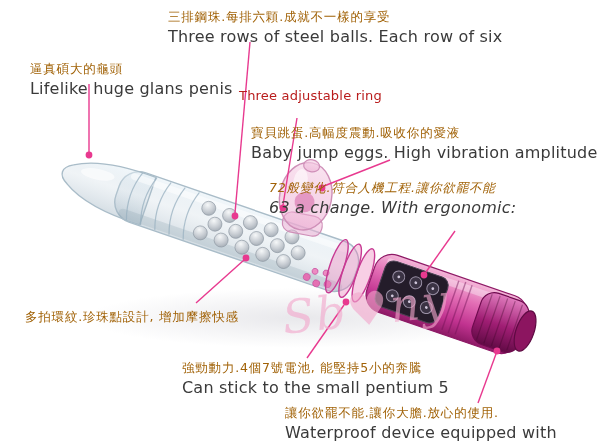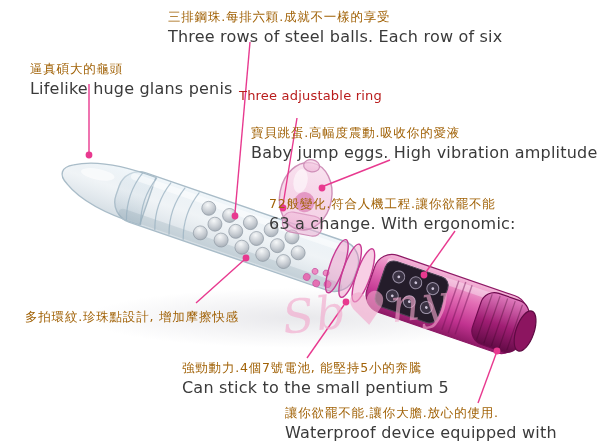--- a/index.html
+++ b/index.html
@@ -189,21 +189,21 @@
 
   <div class="label" style="left:217px; top:84px;">
     <div class="en en-large indent">Three adjustable ring</div>
   </div>
 
   <div class="label" style="left:251px; top:125px;">
     <div class="zh">寶貝跳蛋.高幅度震動.吸收你的愛液</div>
     <div class="en">Baby jump eggs. High vibration amplitude</div>
   </div>
 
-  <div class="label" style="left:269px; top:196px;">
+  <div class="label" style="left:269px; top:180px;font-style:italic;">
     <div class="zh">72般變化.符合人機工程.讓你欲罷不能</div>
     <div class="en">63 a change. With ergonomic:</div>
   </div>
 
   <div class="label" style="left:25px; top:309px;">
     <div class="zh">多拍環紋.珍珠點設計, 增加摩擦快感</div>
   </div>
 
   <div class="label" style="left:182px; top:360px;">
     <div class="zh">強勁動力.4個7號電池, 能堅持5小的奔騰</div>

